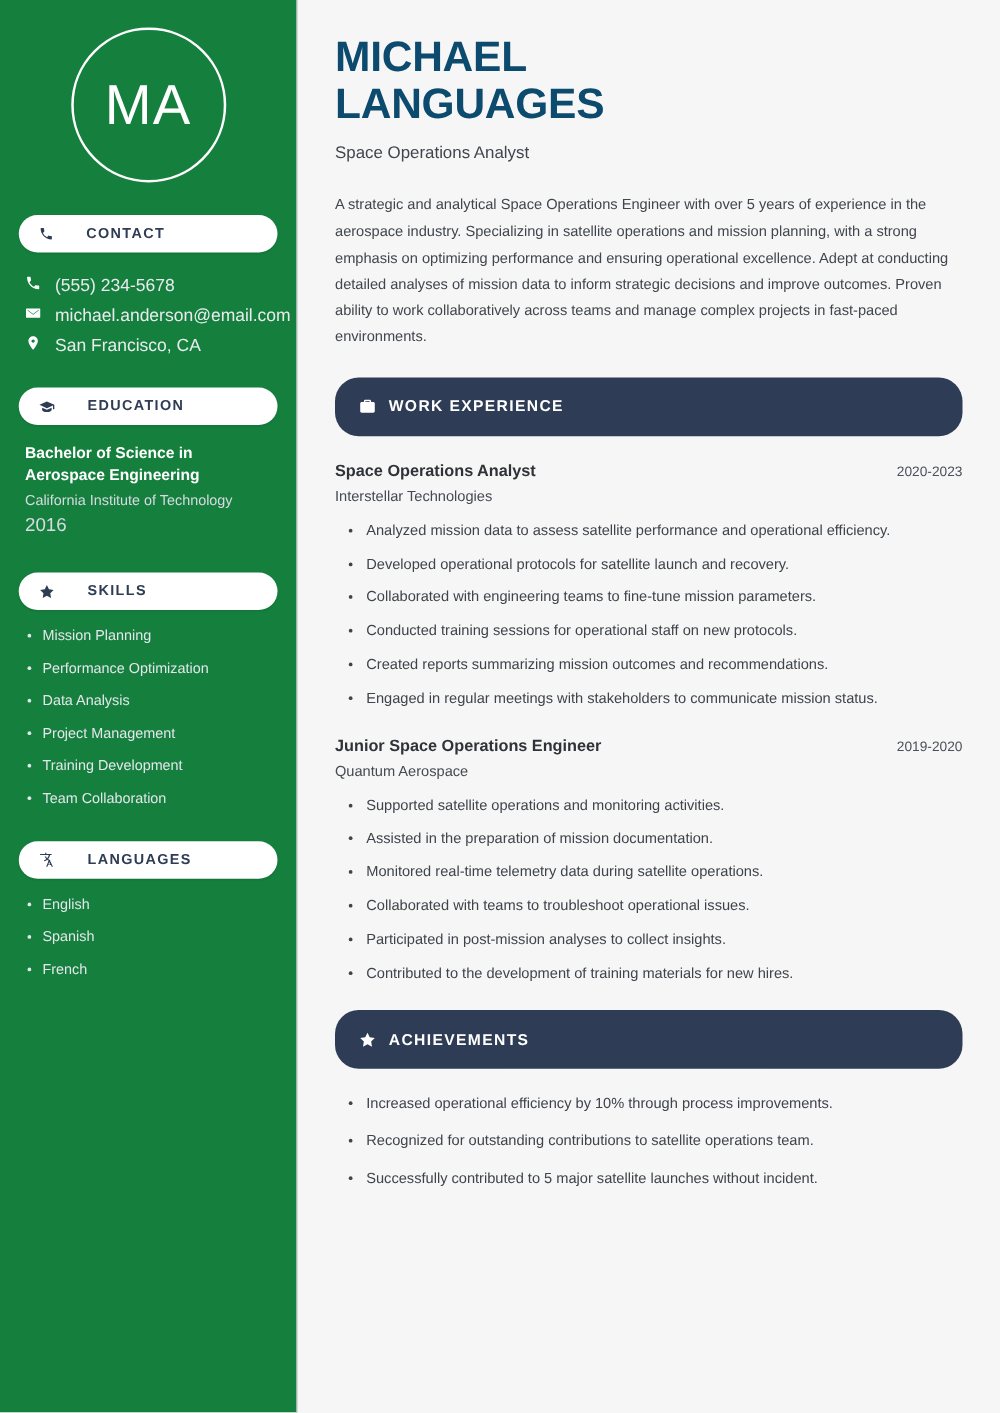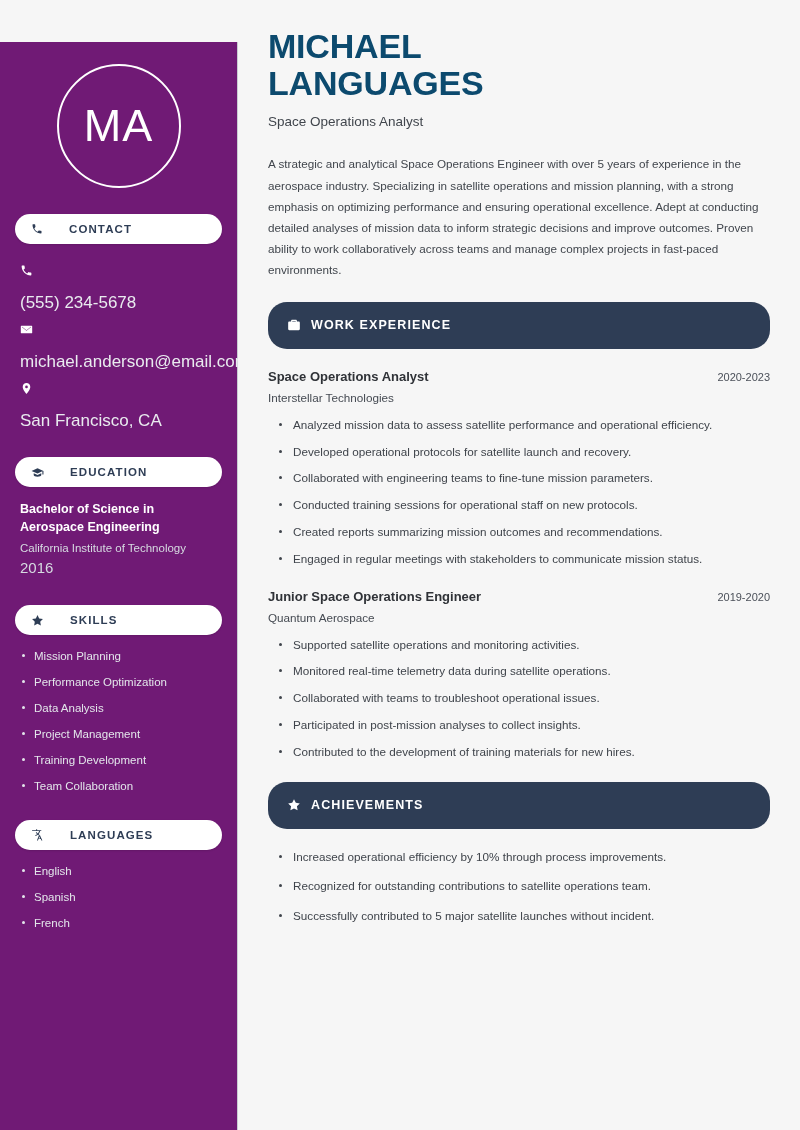--- a/index.html
+++ b/index.html
@@ -13,25 +13,24 @@
     position: relative;
     width: 800px; height: 1130px;
     background: #f6f6f6;
     display: flex;
   }
 
   
   .sidebar {
     width: 238px;
     min-width: 238px;
-    background: #701a75;
+    background: #15803d;
     border-right: 1px solid #c9ccd2;
     padding: 0 15px;
     color: #ffffff;
-    margin-top: 42px;
   }
   .monogram-wrap {
     display: flex; justify-content: center;
     margin-top: 22px; margin-bottom: 26px;
   }
   .monogram {
     width: 124px; height: 124px;
     border-radius: 50%;
     border: 2px solid #ffffff;
     display: flex; align-items: center; justify-content: center;
@@ -53,26 +52,25 @@
   }
   .pill .pill-label {
     font-size: 11.5px;
     font-weight: bold;
     letter-spacing: 1.1px;
   }
   .pill svg { display:block; fill: #2e3d55; }
 
   .contact-list { margin: 0 0 22px 0; }
   .contact-row {
-    display: flex; align-items: flex-start;
+    display: flex; align-items: center;
     gap: 11px;
     padding: 4px 5px;
-    font-size: 17px;
+    font-size: 14px;
     color: #e9ebef;
-    flex-direction: column;
   }
   .contact-row svg { fill:#ffffff; flex: 0 0 auto; }
 
   .edu-block { padding: 0 5px; margin-bottom: 26px; }
   .edu-degree {
     font-size: 12.5px; font-weight: bold; color: #ffffff;
     line-height: 1.42; margin-bottom: 3px;
   }
   .edu-school { font-size: 11.5px; color: #d6dae1; line-height: 1.5; }
   .edu-year   { font-size: 15px; color: #d6dae1; line-height: 1.5; }
@@ -294,20 +292,21 @@
 
     <div class="job">
       <div class="job-head">
         <span class="job-role">Junior Space Operations Engineer</span>
         <span class="job-dates">2019-2020</span>
       </div>
       <div class="job-company">Quantum Aerospace</div>
     </div>
     <ul class="main-list">
       <li>Supported satellite operations and monitoring activities.</li>
+      <li>Assisted in the preparation of mission documentation.</li>
       <li>Monitored real-time telemetry data during satellite operations.</li>
       <li>Collaborated with teams to troubleshoot operational issues.</li>
       <li>Participated in post-mission analyses to collect insights.</li>
       <li>Contributed to the development of training materials for new hires.</li>
     </ul>
 
     <div class="bar">
       <span>
         <svg width="14" height="14" viewBox="0 0 24 24">
             <path d="M12 2l3.1 6.3 6.9 1-5 4.9 1.2 6.9L12 17.8 5.8 21.1 7 14.2 2 9.3l6.9-1L12 2z"></path>

